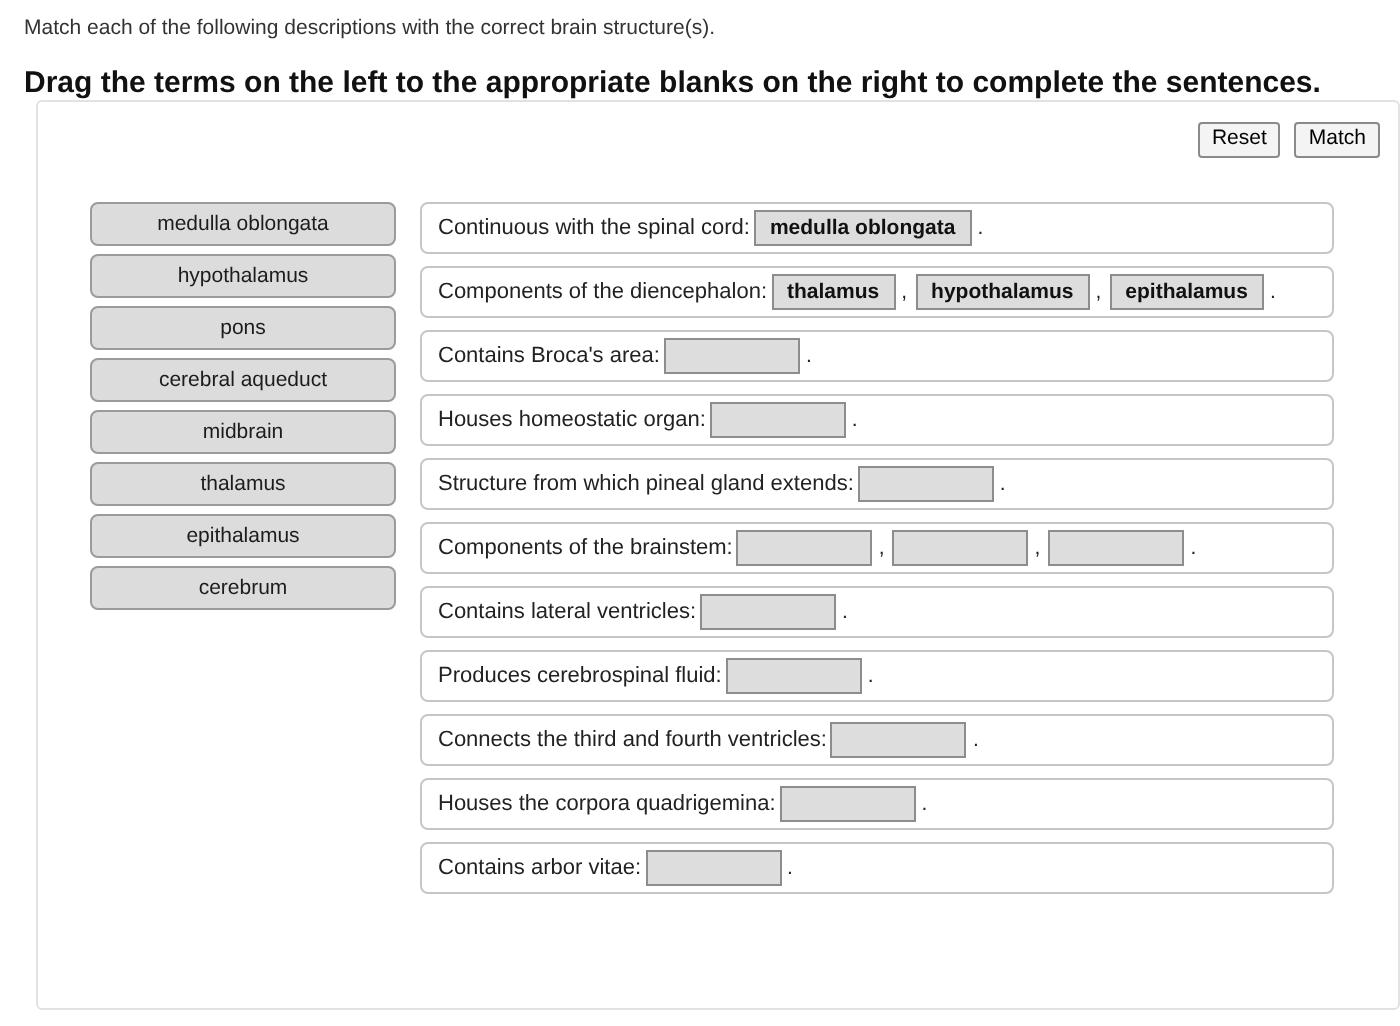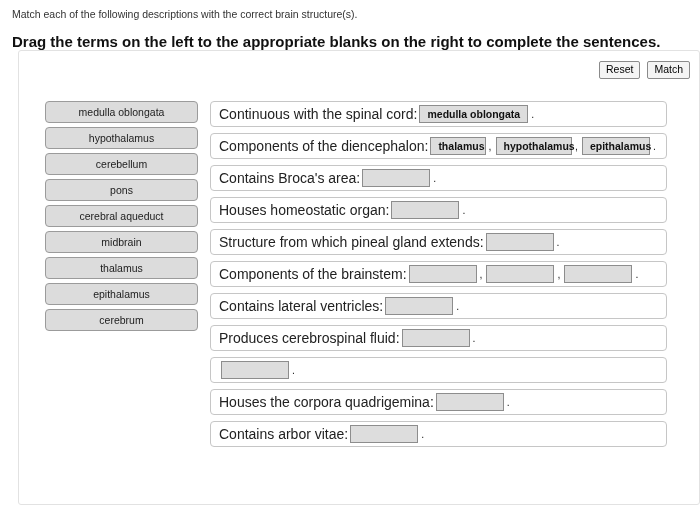--- a/index.html
+++ b/index.html
@@ -97,21 +97,21 @@
     margin-bottom: 6px;
     border: 1px solid #c6c6c6;
     border-radius: 4px;
     background: #ffffff;
     display: flex;
     align-items: center;
     padding: 0 8px;
     box-sizing: border-box;
   }
   .sentence-text {
-    font-size: 14px;
+    font-size: 11px;
     color: #222222;
     white-space: nowrap;
   }
   .blank {
     display: inline-block;
     width: 68px;
     height: 18px;
     margin: 0 2px;
     background: #dddddd;
     border: 1px solid #8d8d8d;
@@ -154,23 +154,20 @@
   </div>
 
   <div class="term-bank" id="term-bank">
       <div class="term-tile">
         <span>medulla oblongata</span>
       </div>
       <div class="term-tile">
         <span>hypothalamus</span>
       </div>
       <div class="term-tile">
-        <span>cerebellum</span>
-      </div>
-      <div class="term-tile">
         <span>pons</span>
       </div>
       <div class="term-tile">
         <span>cerebral aqueduct</span>
       </div>
       <div class="term-tile">
         <span>midbrain</span>
       </div>
       <div class="term-tile">
         <span>thalamus</span>
@@ -226,20 +223,21 @@
         <span class="sentence-text">Contains lateral ventricles:</span>
         <span class="blank"></span>
         <span class="punct">.</span>
       </div>
       <div class="sentence-row">
         <span class="sentence-text">Produces cerebrospinal fluid:</span>
         <span class="blank"></span>
         <span class="punct">.</span>
       </div>
       <div class="sentence-row">
+        <span class="sentence-text">Connects the third and fourth ventricles:</span>
         <span class="blank"></span>
         <span class="punct">.</span>
       </div>
       <div class="sentence-row">
         <span class="sentence-text">Houses the corpora quadrigemina:</span>
         <span class="blank"></span>
         <span class="punct">.</span>
       </div>
       <div class="sentence-row">
         <span class="sentence-text">Contains arbor vitae:</span>

